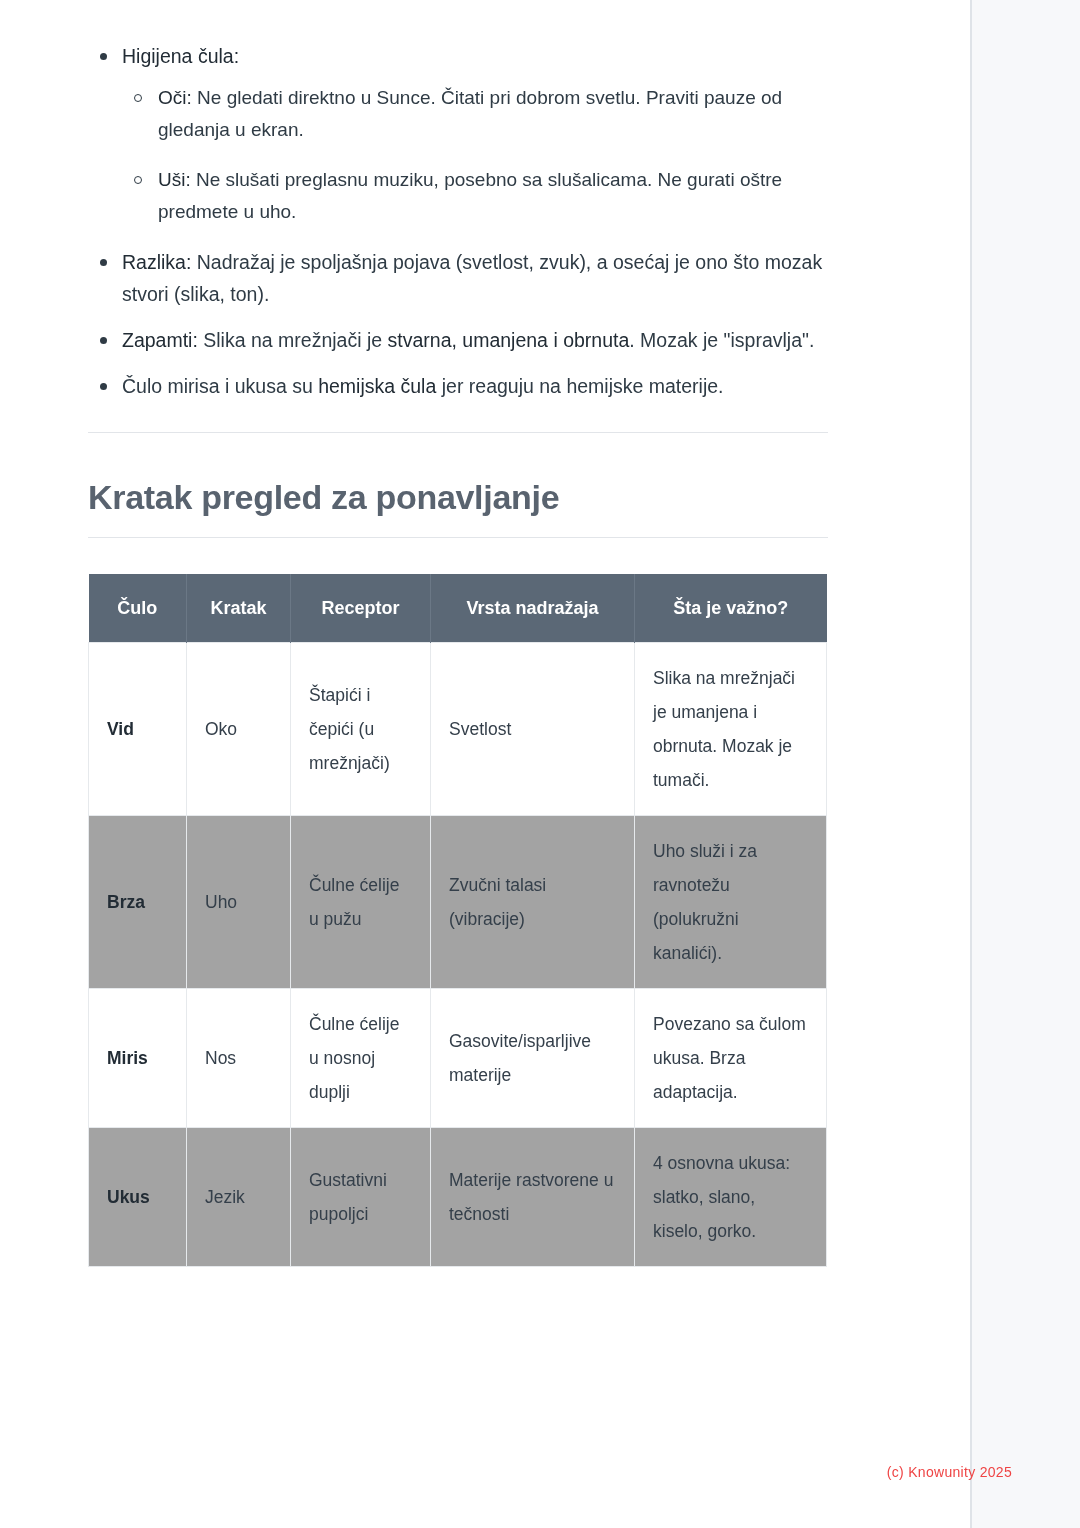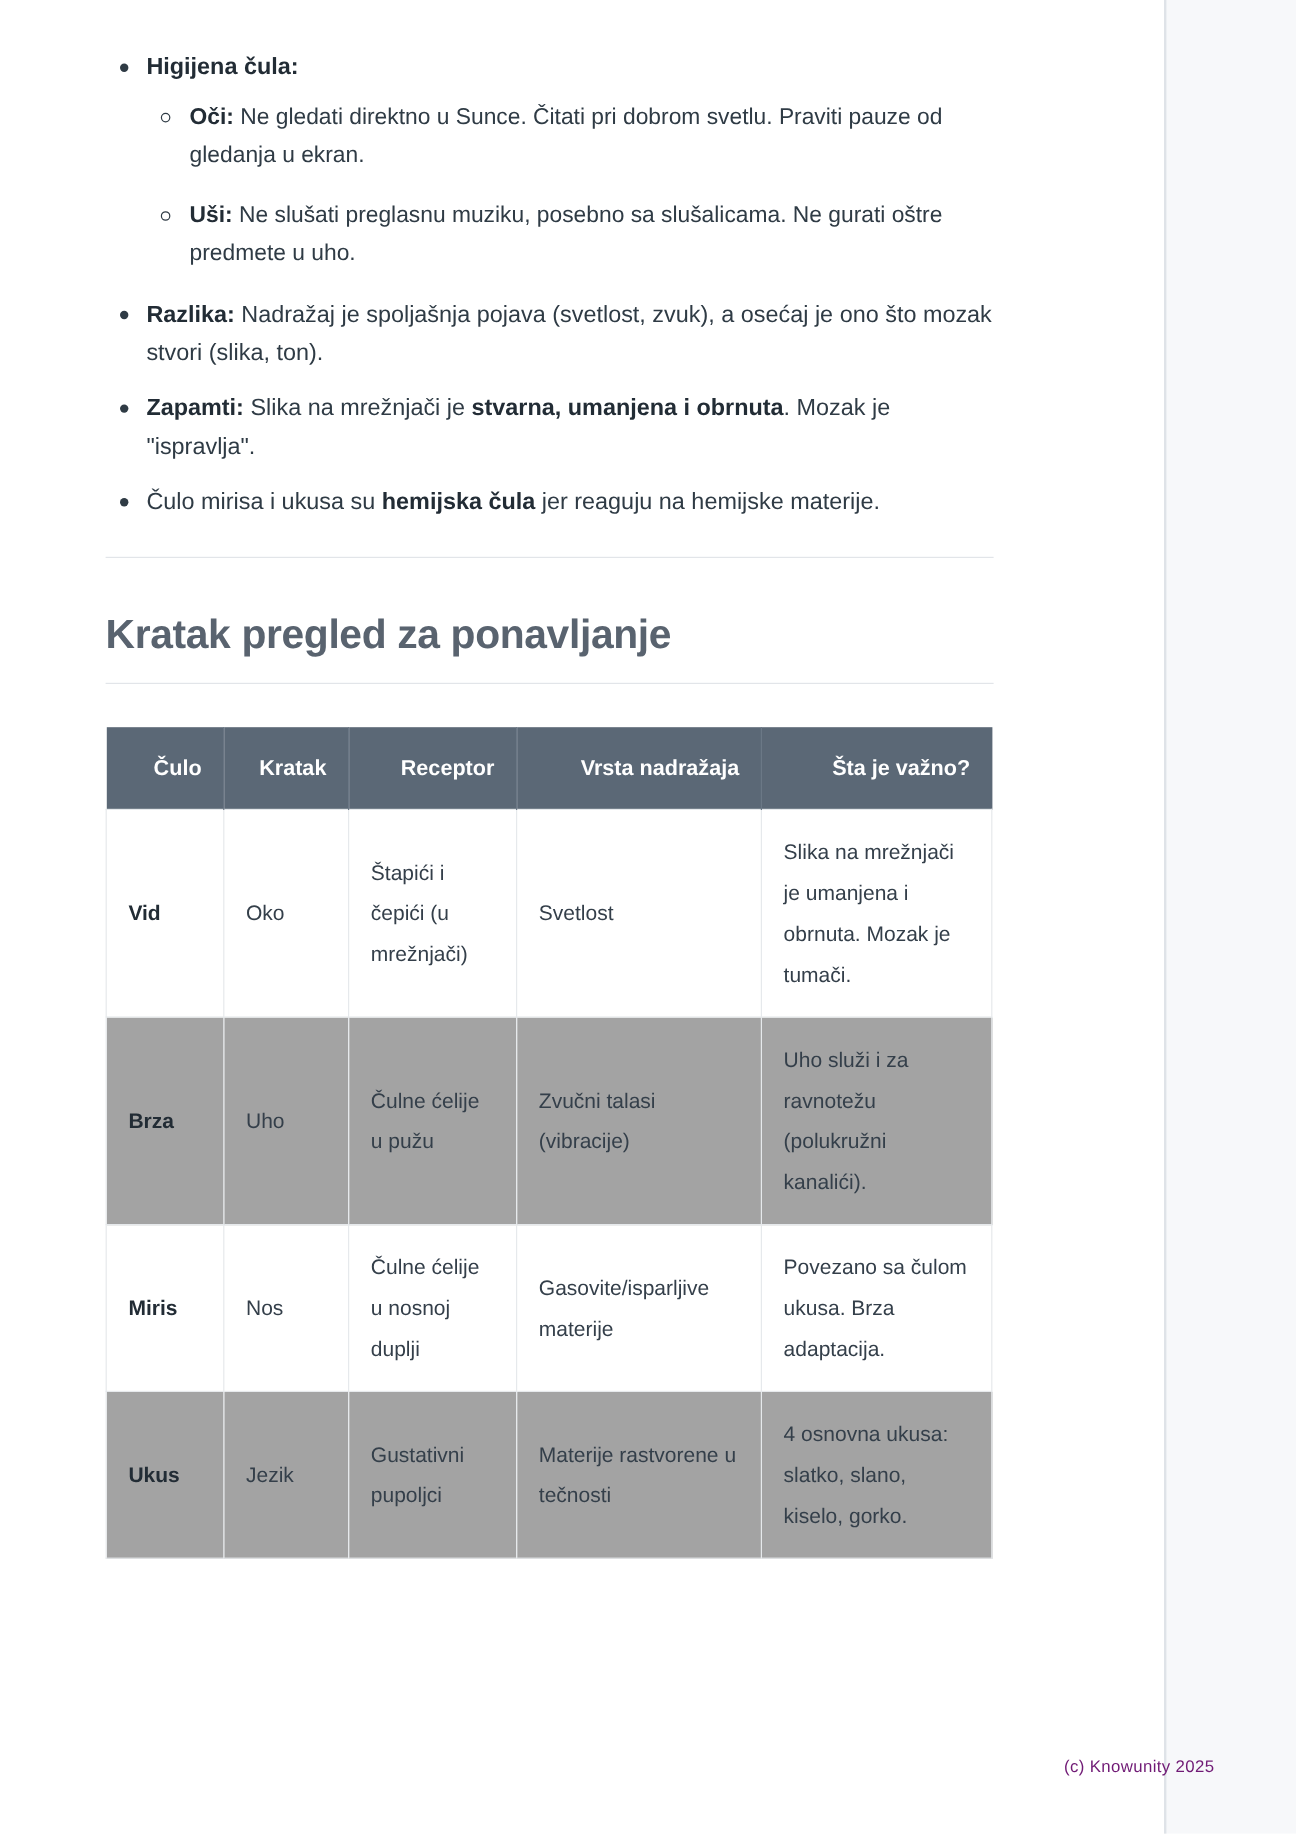--- a/index.html
+++ b/index.html
@@ -86,21 +86,21 @@
     top: 12px;
     width: 8px;
     height: 8px;
     border: 1.5px solid #2f3b45;
     border-radius: 50%;
     background: transparent;
     box-sizing: border-box;
   }
 
   b, .b {
-    font-weight: bold;
+    font-weight: normal;
     color: #222c35;
   }
 
   .divider {
     margin: 30px 0 0 0;
     border: 0;
     border-top: 1px solid #e2e5e9;
     width: 740px;
   }
 
@@ -123,21 +123,21 @@
     margin-top: 36px;
     border-collapse: collapse;
     width: 738px;
     table-layout: fixed;
     font-size: 17px;
   }
   table.summary th {
     background: #5b6876;
     color: #ffffff;
     font-weight: bold;
-    text-align: right;
+    text-align: center;
     padding: 22px 18px;
     font-size: 18px;
     border-right: 1px solid #6b7886;
     line-height: 24px;
   }
   table.summary th:last-child { border-right: none; }
 
   table.summary td {
     padding: 18px 18px;
     border: 1px solid #e6e9ec;
@@ -159,21 +159,21 @@
   col.c2 { width: 104px; }
   col.c3 { width: 140px; }
   col.c4 { width: 204px; }
   col.c5 { width: 192px; }
 
   .watermark {
     position: absolute;
     right: 68px;
     bottom: 48px;
     font-size: 14px;
-    color: #701a75;
+    color: #ef4444;
     letter-spacing: 0.3px;
   }
 </style>
 </head>
 <body>
 
 <div class="page">
 
   <div class="right-rail"></div>
 

